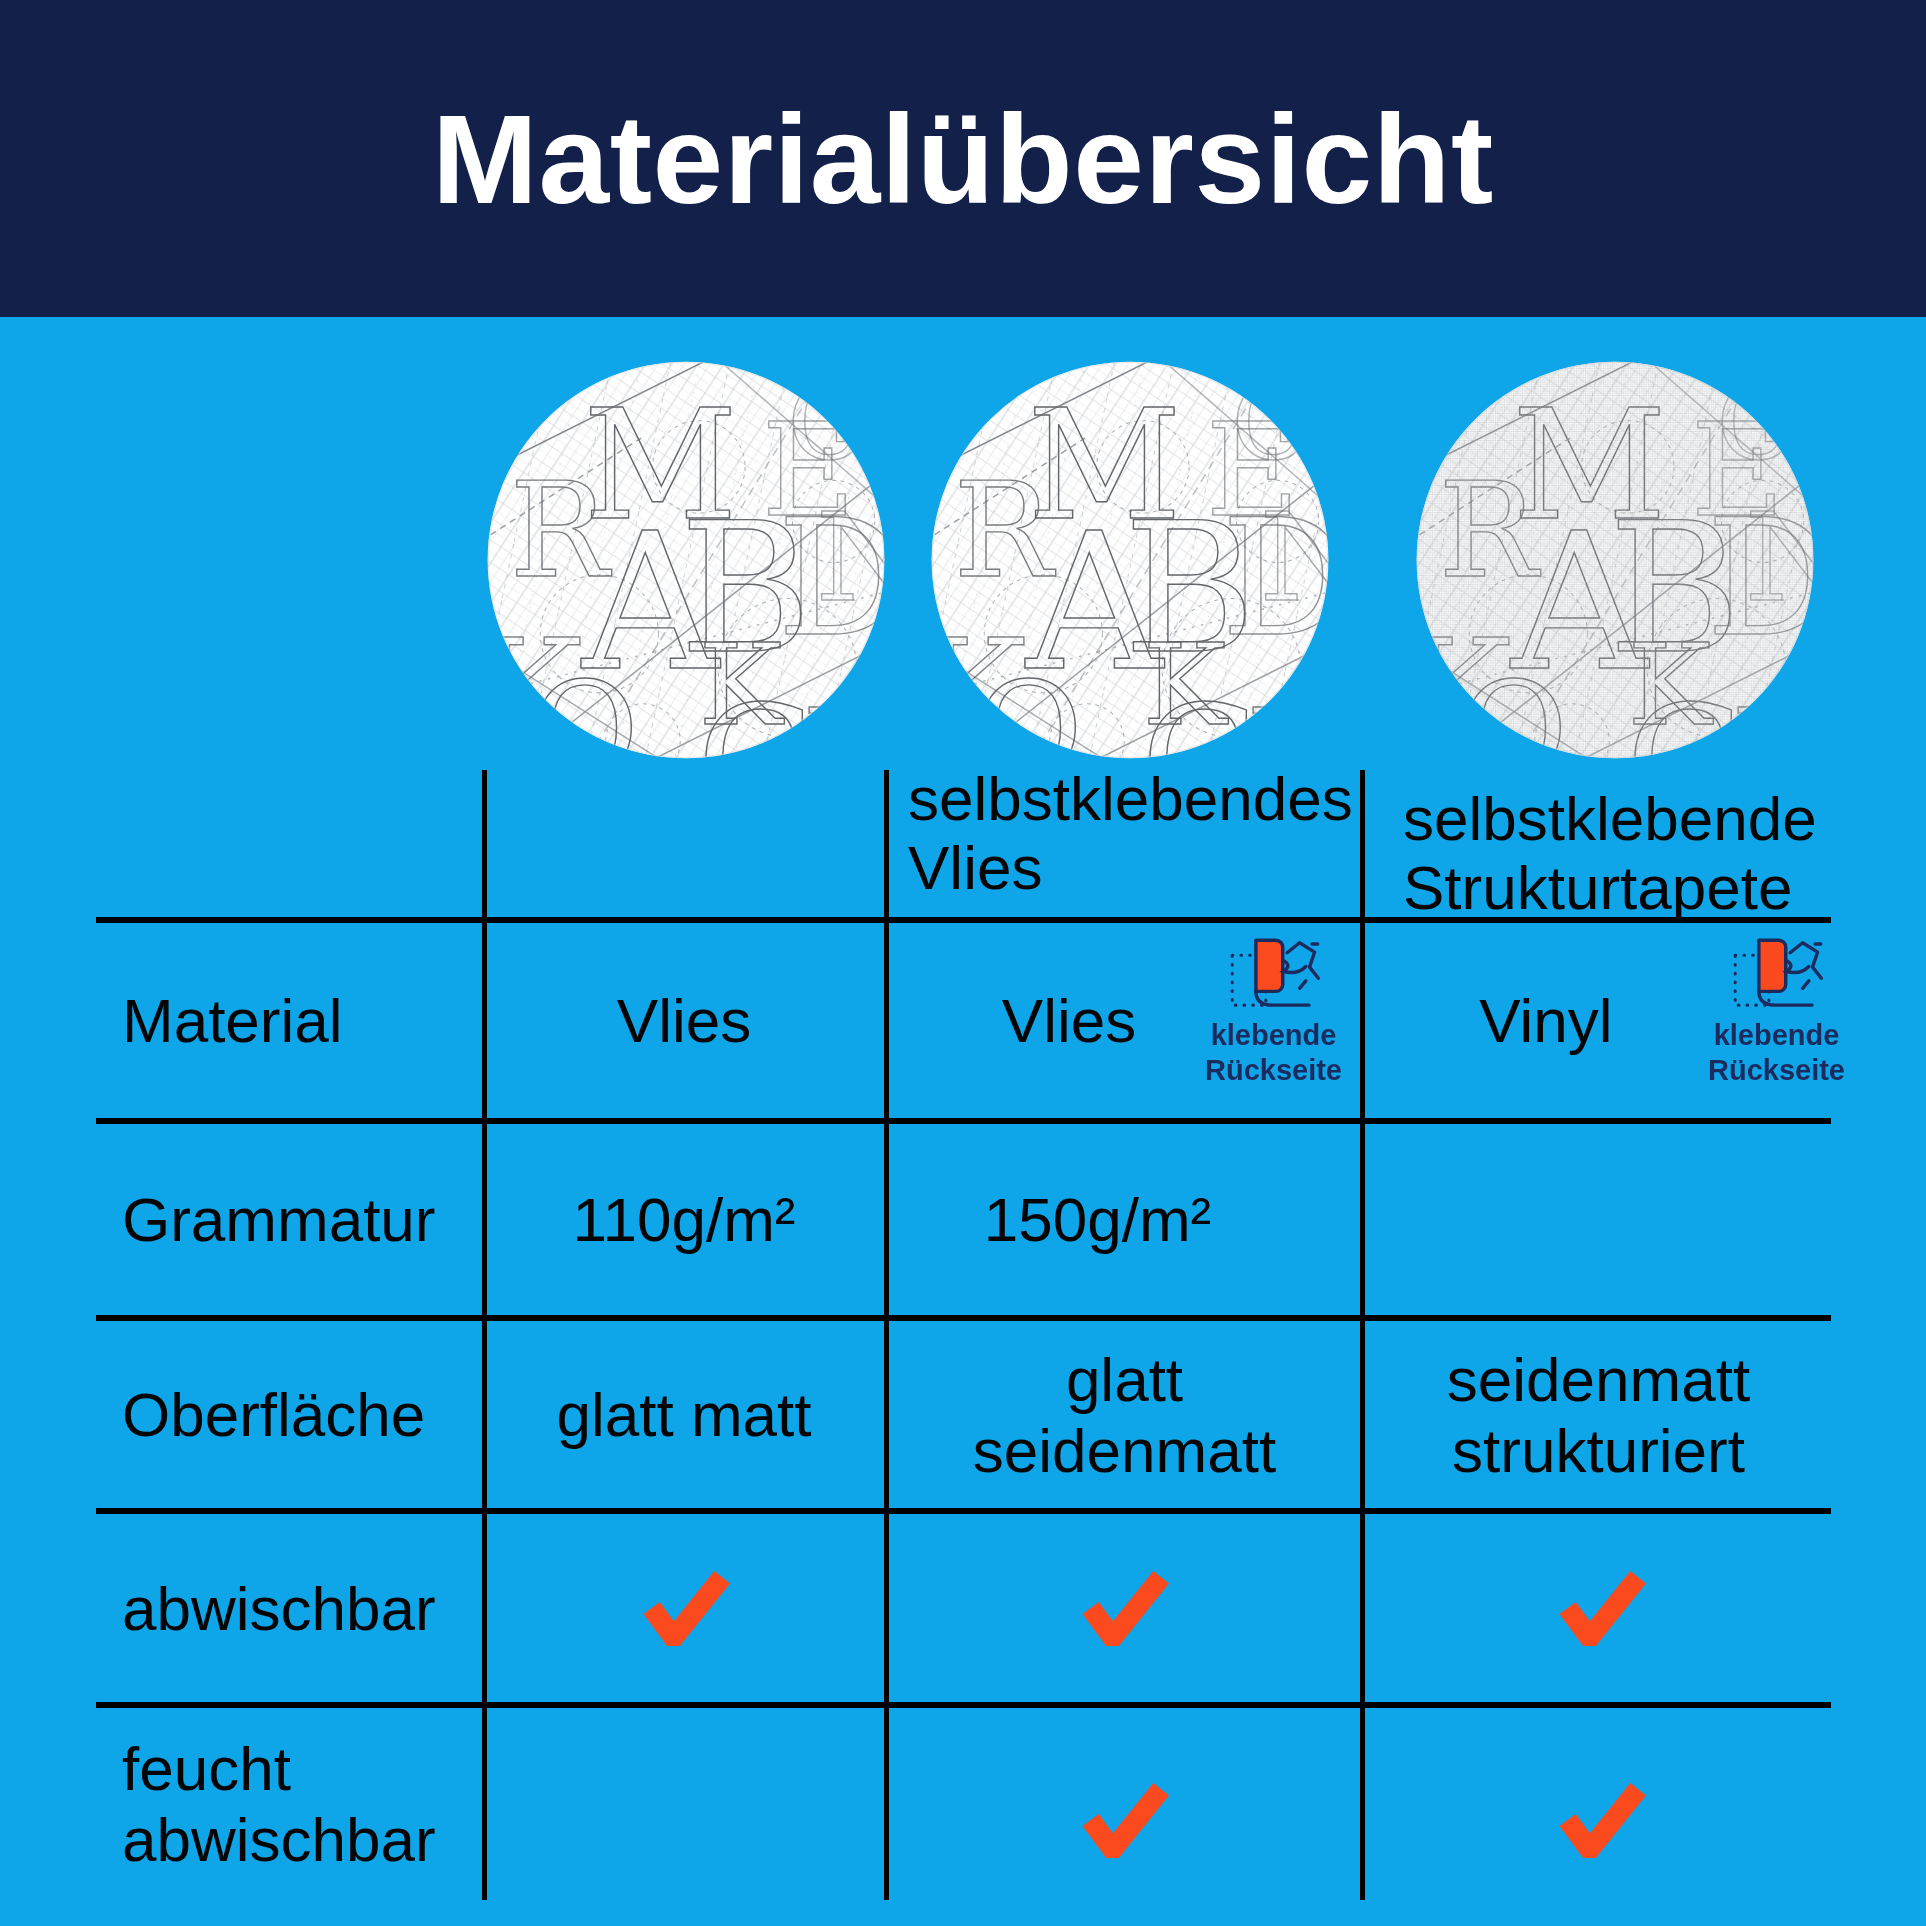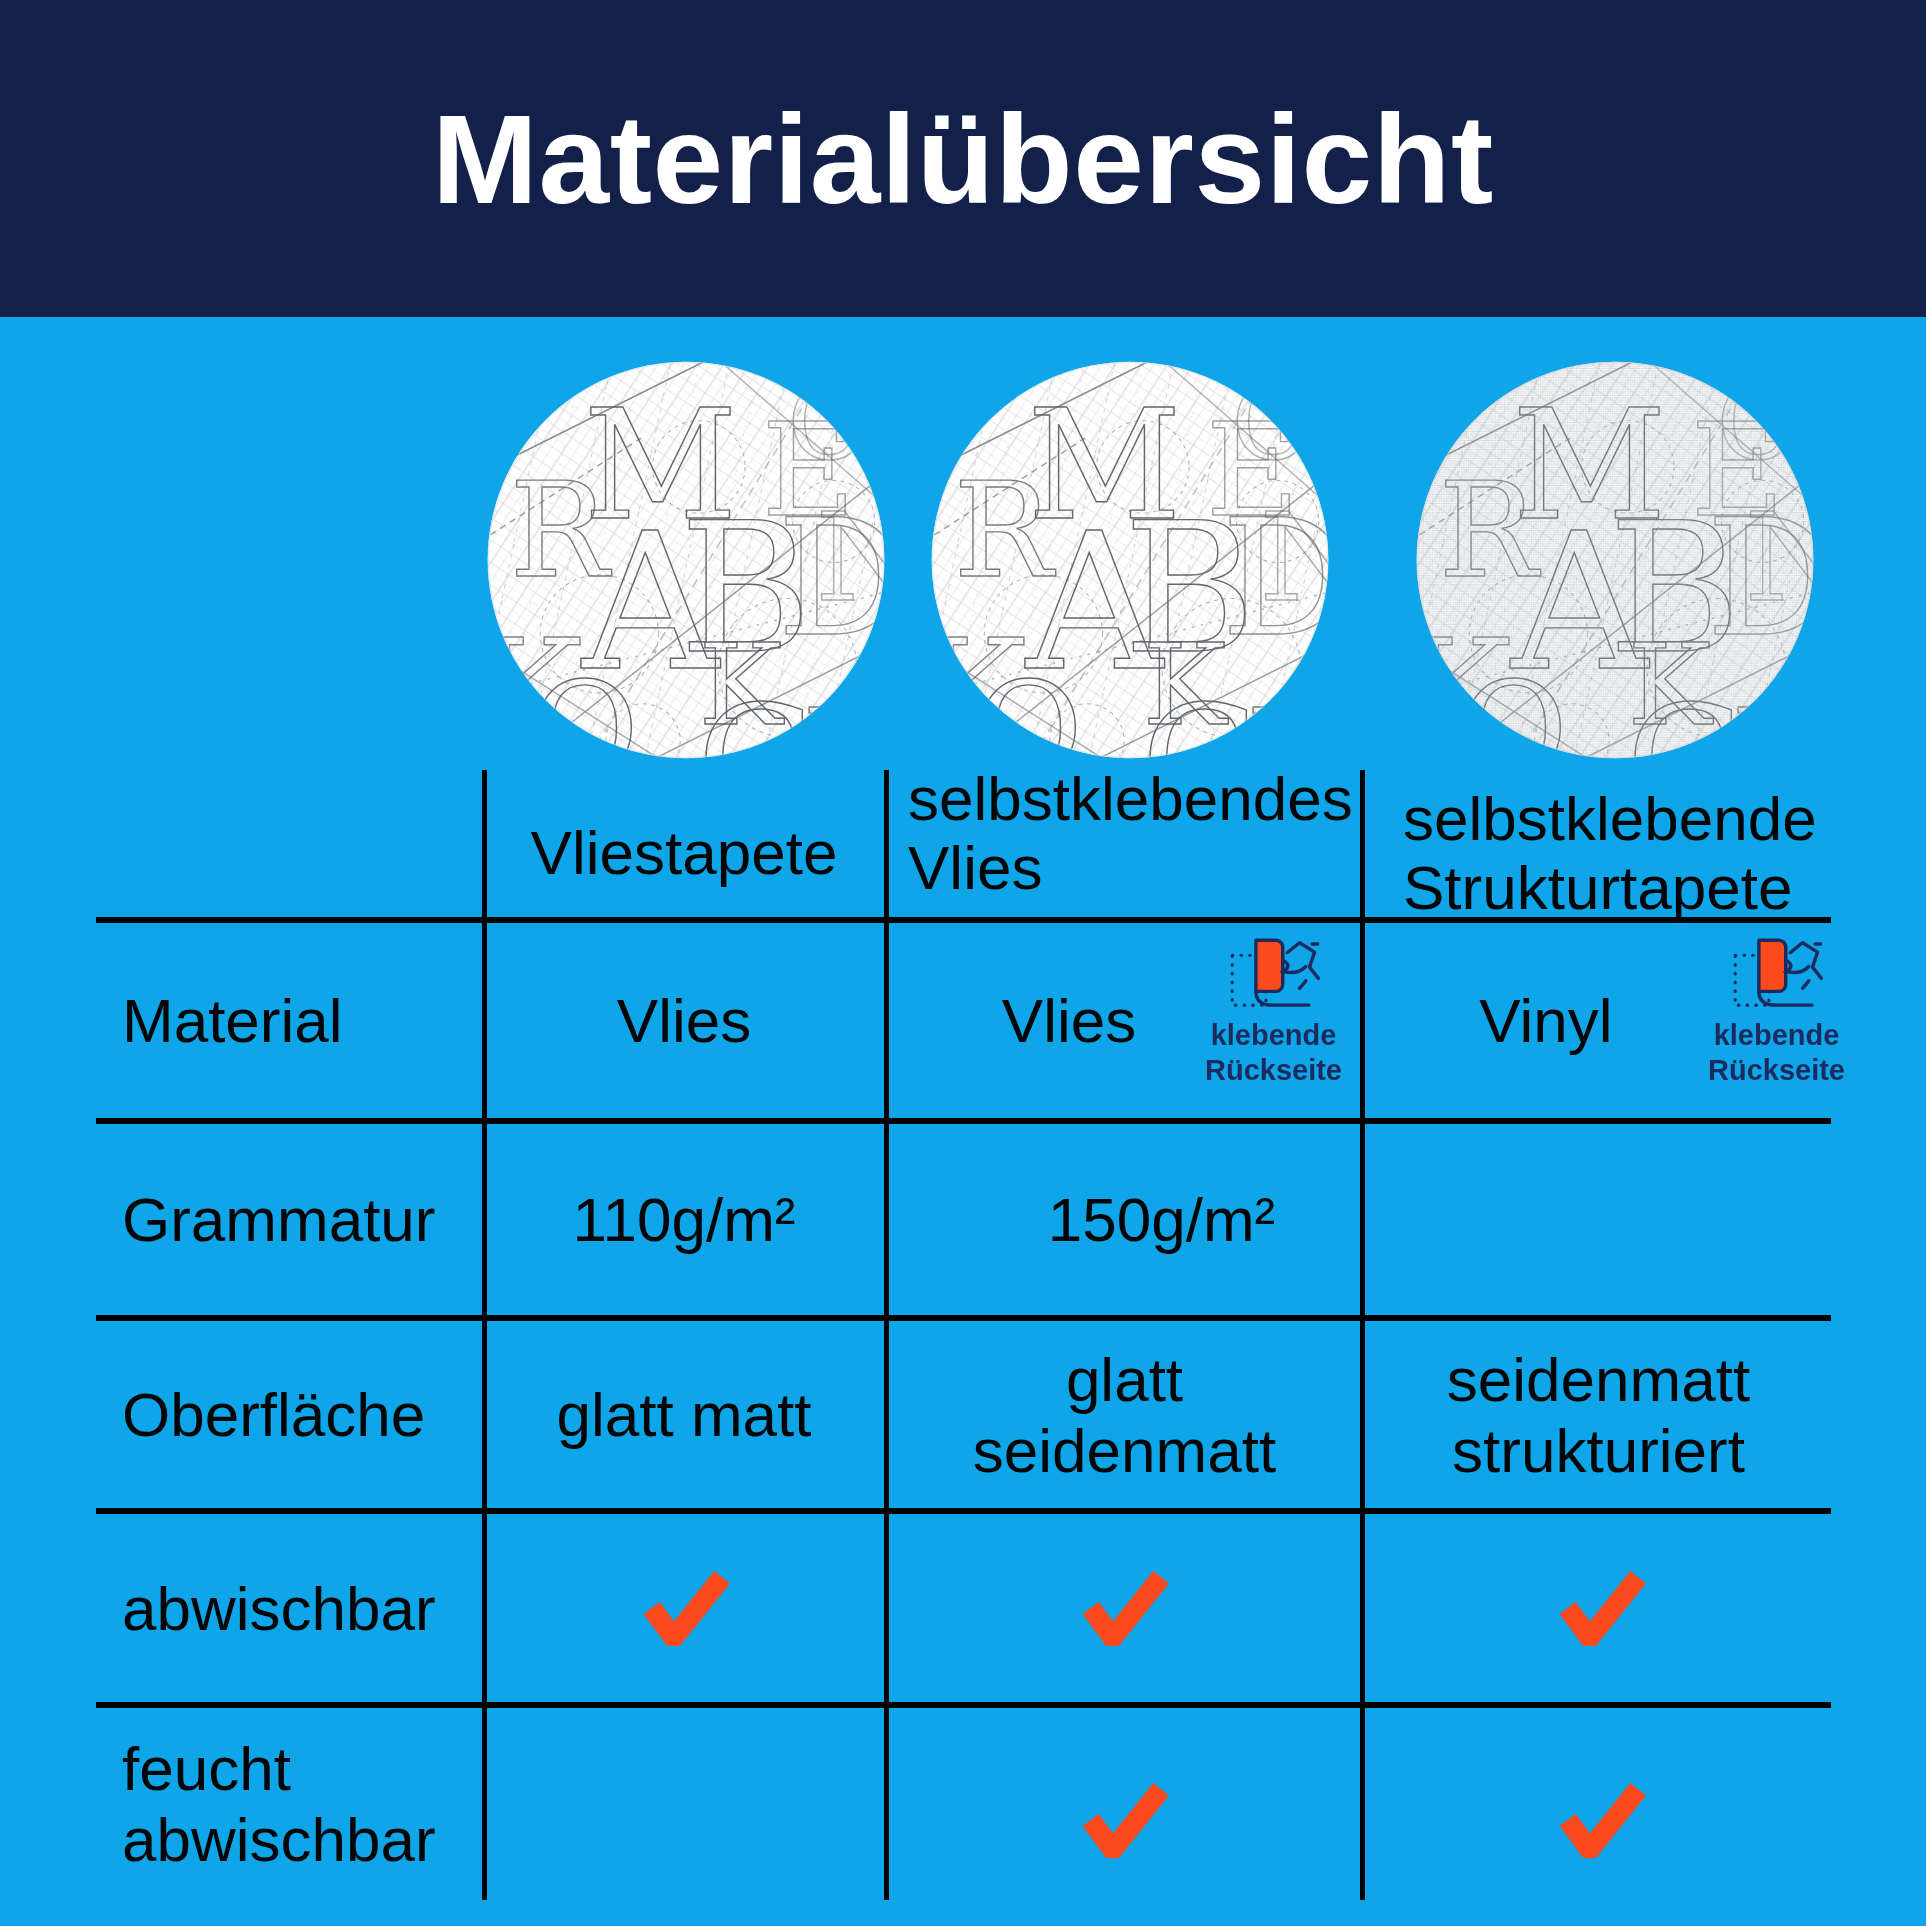--- a/index.html
+++ b/index.html
@@ -161,23 +161,20 @@
 
   <div class="vline" style="left:482px"></div>
   <div class="vline" style="left:884px"></div>
   <div class="vline" style="left:1360px"></div>
   <div class="hline" style="top:917px"></div>
   <div class="hline" style="top:1118px"></div>
   <div class="hline" style="top:1315px"></div>
   <div class="hline" style="top:1508px"></div>
   <div class="hline" style="top:1702px"></div>
 
-  <div class="cell hdr bottom" style="left:484px;top:770px;width:400px;height:144px;padding-bottom:27px;">
-    <span>Vliestapete</span>
-  </div>
   <div class="cell hdr bottom left" style="left:908px;top:770px;width:449px;height:144px;padding-bottom:11.6px;">
     <div>
       <div>selbstklebendes</div>
       <div>Vlies</div>
     </div>
   </div>
   <div class="cell hdr bottom left" style="left:1403px;top:790px;width:437px;height:144px;padding-bottom:11.6px;">
     <div>
       <div>selbstklebende</div>
       <div>Strukturtapete</div>
@@ -215,21 +212,21 @@
       <div>Rückseite</div>
     </div>
   </div>
 
   <div class="cell left rowlabel" style="top:1124px;height:191px;">
     <span>Grammatur</span>
   </div>
   <div class="cell" style="left:484px;top:1124px;width:400px;height:191px;">
     <span>110g/m²</span>
   </div>
-  <div class="cell" style="left:926px;top:1124px;width:471px;height:191px;">
+  <div class="cell" style="left:862px;top:1124px;width:471px;height:191px;">
     <span>150g/m²</span>
   </div>
 
   <div class="cell left rowlabel" style="top:1321px;height:187px;">
     <span>Oberfläche</span>
   </div>
   <div class="cell" style="left:484px;top:1321px;width:400px;height:187px;">
     <span>glatt matt</span>
   </div>
   <div class="cell" style="left:889px;top:1321px;width:471px;height:187px;">

